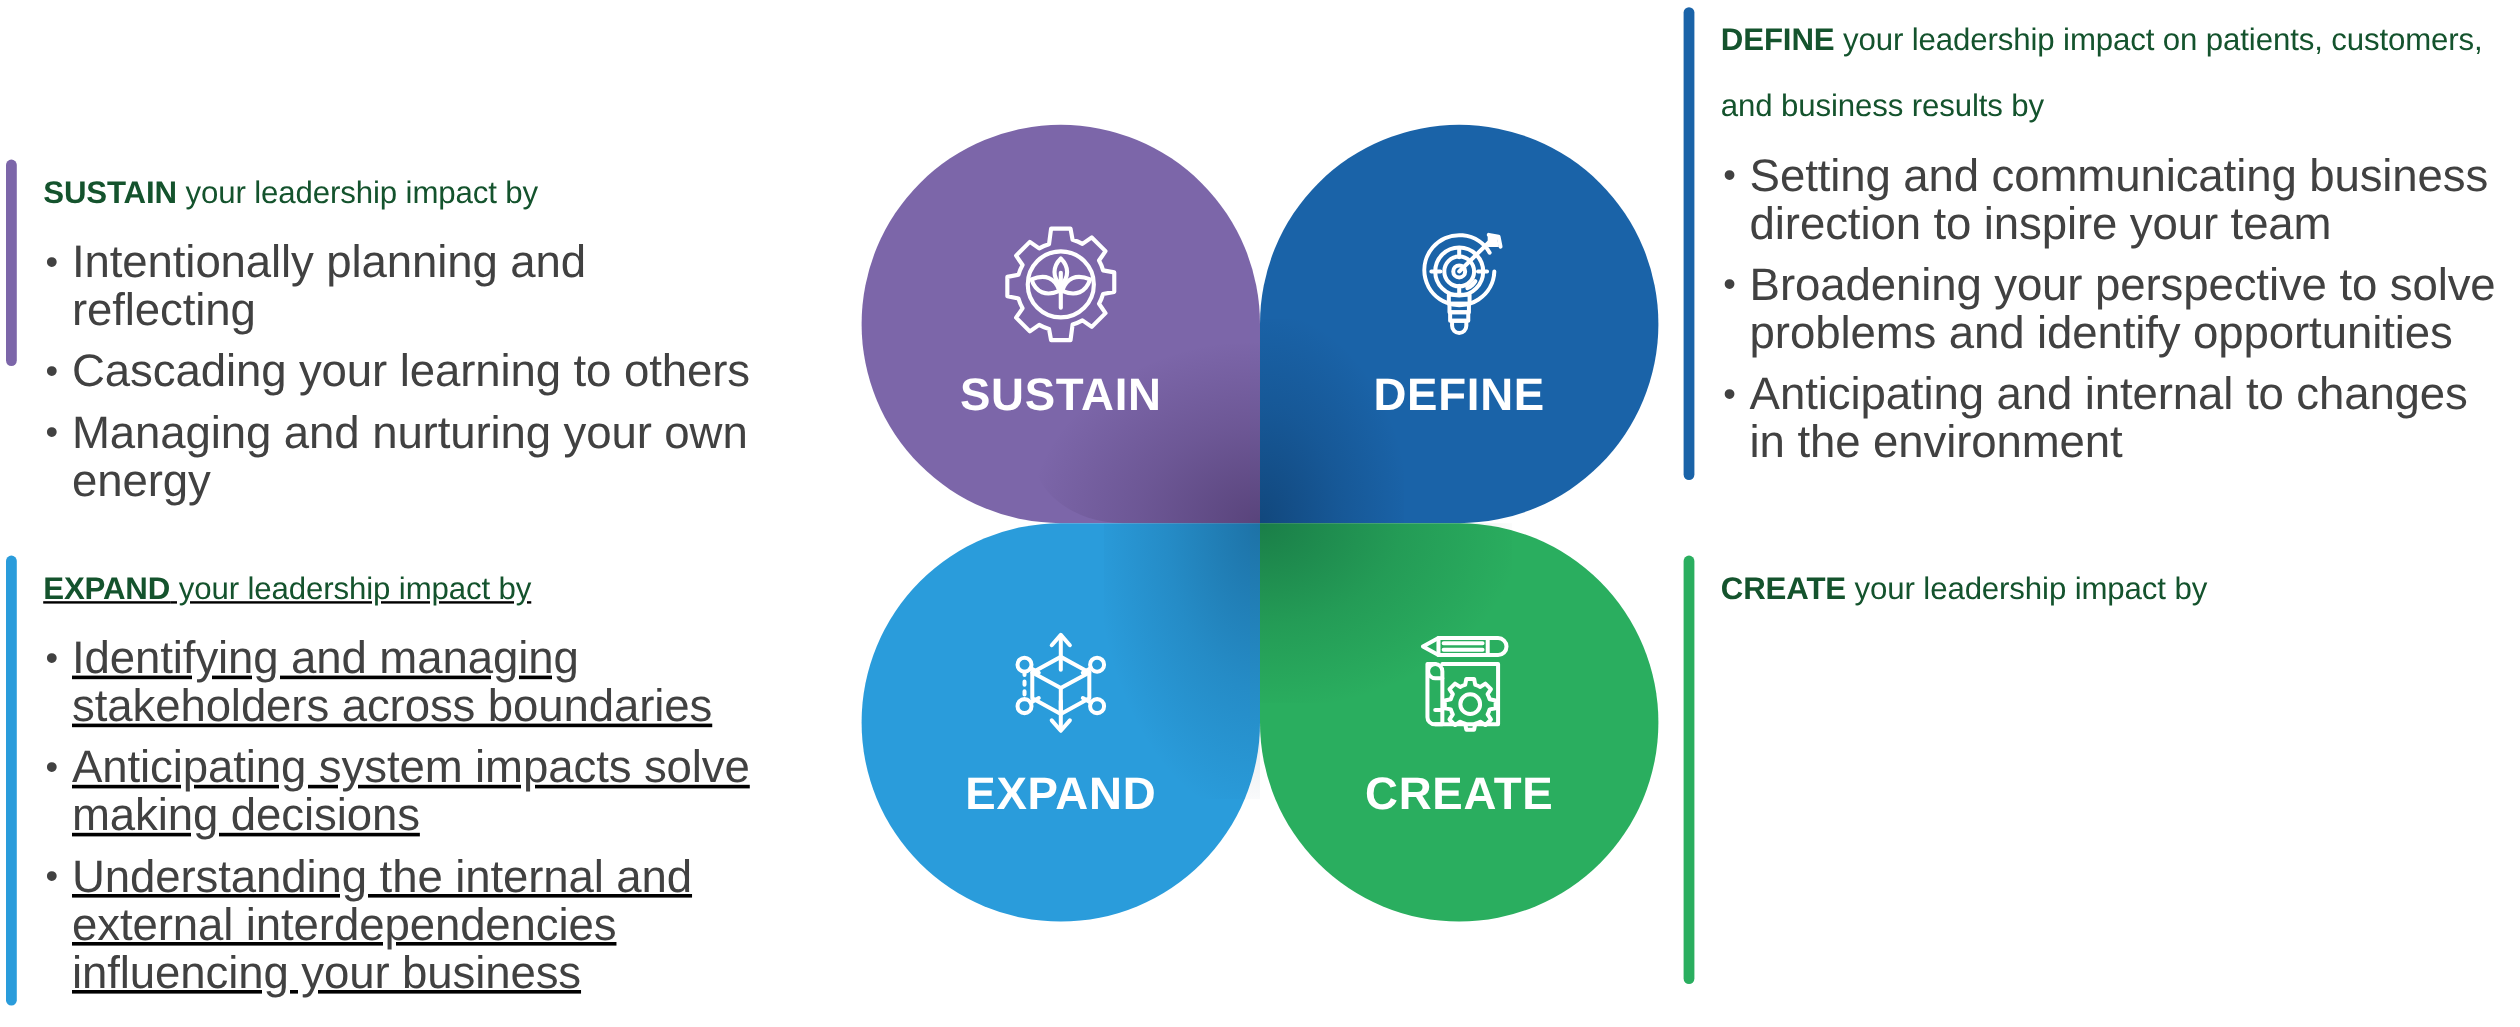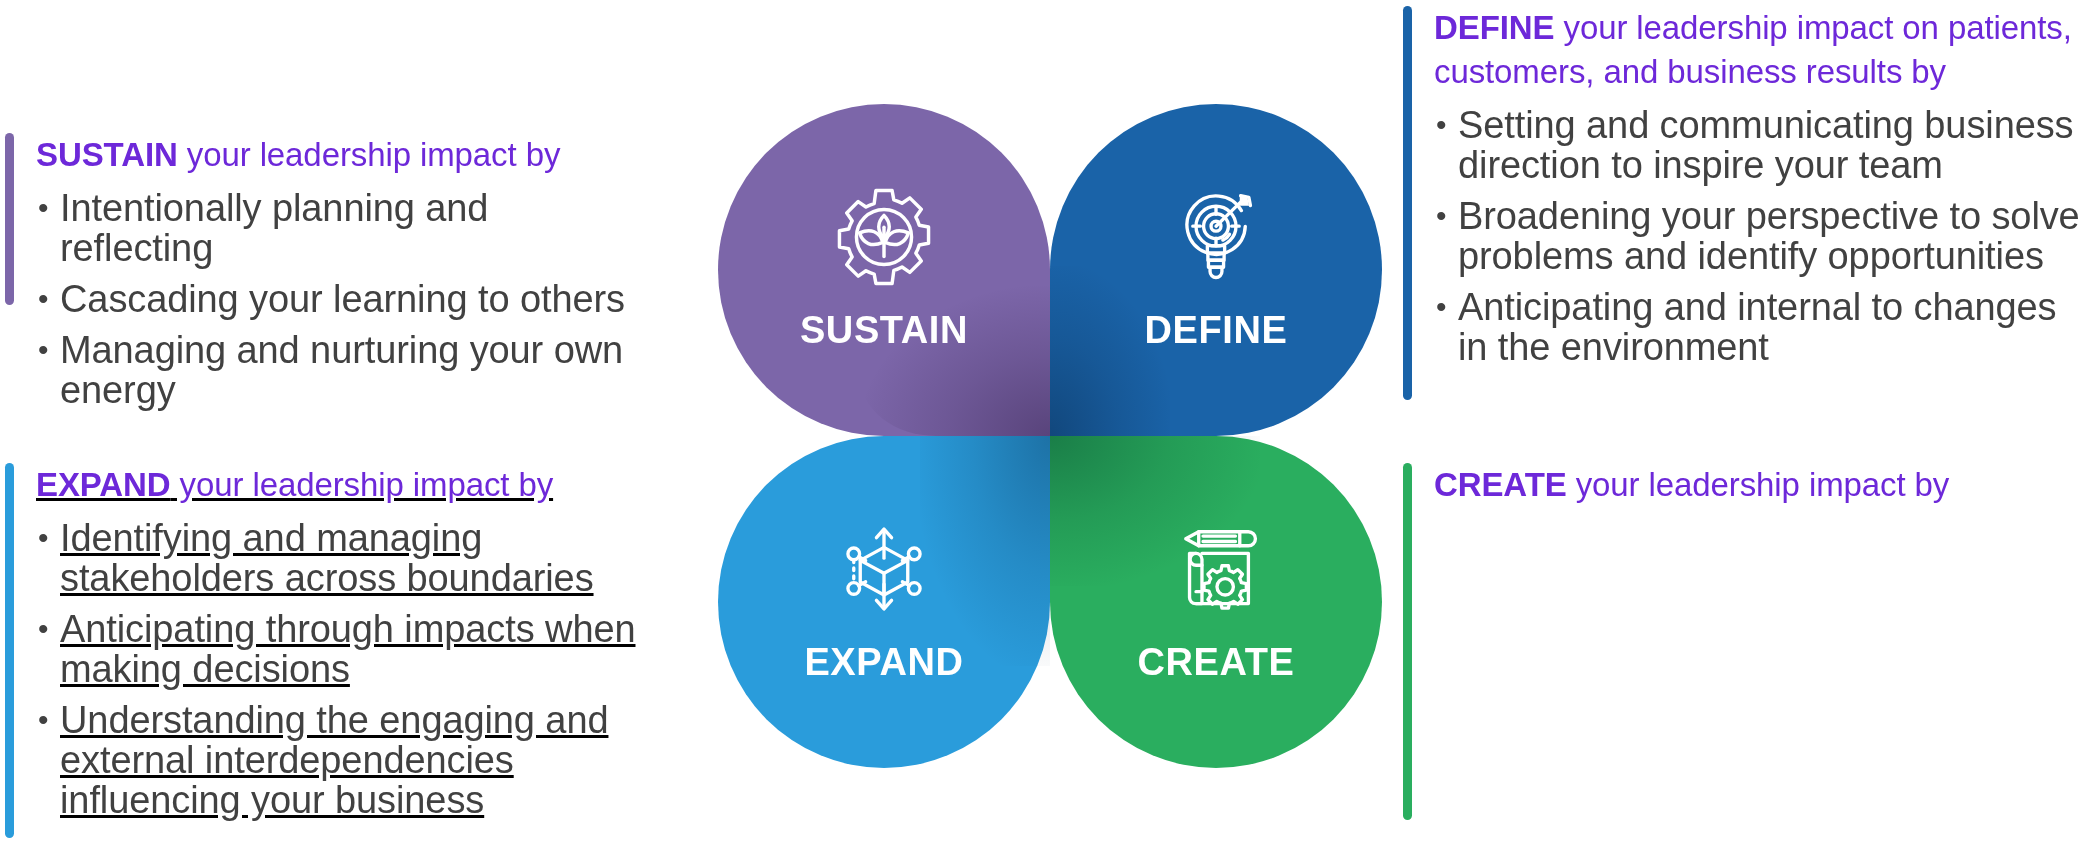--- a/index.html
+++ b/index.html
@@ -28,23 +28,23 @@
   .accent-bar {
     width: 9px;
     border-radius: 5px;
     flex: 0 0 auto;
   }
   .block-body {
     margin-left: 22px;
     flex: 1 1 auto;
   }
   .block-heading {
-    font-size: 33px;
-    line-height: 44px;
-    color: #6d28d9;
+    font-size: 26px;
+    line-height: 55px;
+    color: #14532d;
     letter-spacing: -0.1px;
     white-space: normal;
   }
   .block-heading .lead {
     font-weight: bold;
   }
   .bullets {
     list-style: none;
     margin: 0;
     padding: 0;
@@ -169,22 +169,22 @@
       </ul>
     </div>
   </div>
 
   <div class="block" id="block-expand">
     <div class="accent-bar" style="background:#2a9cdb;"></div>
     <div class="block-body">
       <div class="block-heading"><span class="lead">EXPAND</span><span> your leadership impact by</span></div>
       <ul class="bullets">
         <li class="bullet">Identifying and managing stakeholders across boundaries</li>
-        <li class="bullet">Anticipating through impacts when making decisions</li>
-        <li class="bullet">Understanding the engaging and external interdependencies influencing your business</li>
+        <li class="bullet">Anticipating system impacts solve making decisions</li>
+        <li class="bullet">Understanding the internal and external interdependencies influencing your business</li>
       </ul>
     </div>
   </div>
 
   <div class="block" id="block-define">
     <div class="accent-bar" style="background:#1a63a8;"></div>
     <div class="block-body">
       <div class="block-heading"><span class="lead">DEFINE</span><span> your leadership impact on patients, customers, and business results by</span></div>
       <ul class="bullets">
         <li class="bullet">Setting and communicating business direction to inspire your team</li>

